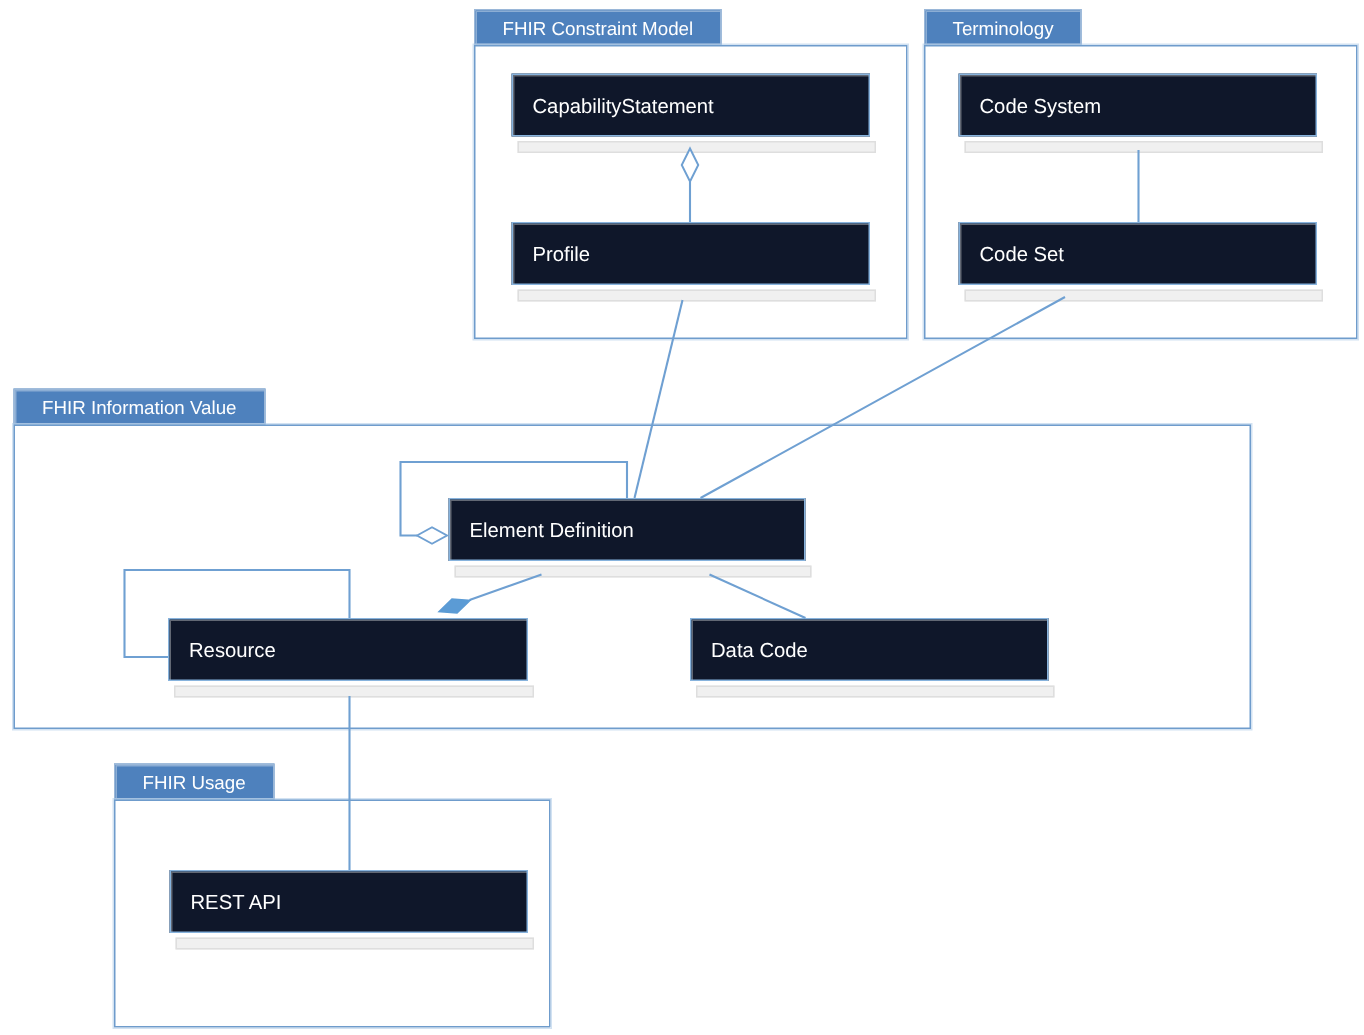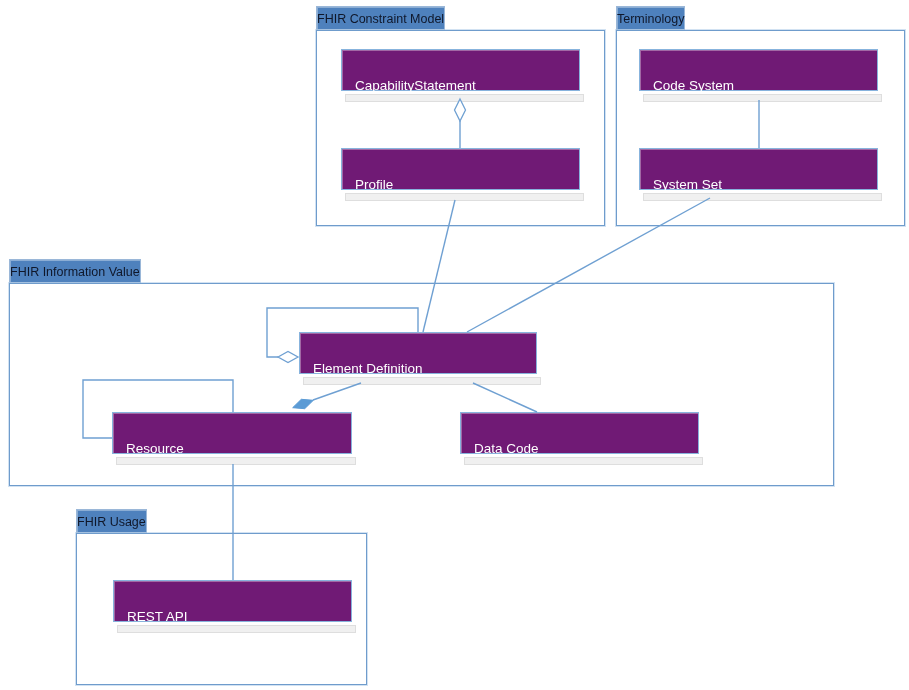--- a/index.html
+++ b/index.html
@@ -4,36 +4,36 @@
 <style>
   html,body{margin:0;padding:0;background:#ffffff;}
   #canvas{
     position:relative;width:909px;height:690px;background:#ffffff;
     font-family:"Liberation Sans", sans-serif;overflow:hidden;
   }
   
   .pkg{position:absolute;}
   .pkg-tab{
     position:absolute;height:24px;line-height:24px;
-    background:#4e81bd;color:#0f172a;font-size:12.5px;
-    padding:0 0;box-sizing:border-box;white-space:nowrap;
+    background:#4e81bd;color:#ffffff;font-size:12.5px;
+    padding:0 18px;box-sizing:border-box;white-space:nowrap;
     border:1px solid #9ab7d8;
     box-shadow:inset 1px 1px 0 rgba(255,255,255,.35);
   }
   .pkg-body{
     position:absolute;background:transparent;
     border:1px solid #6f9ccc;
     box-shadow:0 0 0 1px rgba(173,203,231,.55);
   }
   
   .cls{position:absolute;}
   .cls-body{
     position:absolute;left:0;top:0;width:100%;height:42px;line-height:42px;
-    background:#701a75;color:#ffffff;font-size:13.5px;
-    padding:15px 13px;box-sizing:border-box;white-space:nowrap;
+    background:#0f172a;color:#ffffff;font-size:13.5px;
+    padding:0 13px;box-sizing:border-box;white-space:nowrap;
     border:1px solid #87b3dd;
     box-shadow:inset 1px 1px 0 rgba(255,255,255,.35);
   }
   .cls-shadow{
     position:absolute;left:4px;top:45px;width:100%;height:8px;
     background:#f0f0f0;border:1px solid #dedede;box-sizing:border-box;
   }
   
   #wires{position:absolute;left:0;top:0;pointer-events:none;}
   #wires path, #wires polyline{fill:none;stroke:#6fa0d2;stroke-width:1.4;}
@@ -74,21 +74,21 @@
     <div class="cls-body">Profile</div>
     <div class="cls-shadow"></div>
   </div>
 
   <div class="cls" style="left:639px;top:49px;width:239px;">
     <div class="cls-body">Code System</div>
     <div class="cls-shadow"></div>
   </div>
 
   <div class="cls" style="left:639px;top:148px;width:239px;">
-    <div class="cls-body">System Set</div>
+    <div class="cls-body">Code Set</div>
     <div class="cls-shadow"></div>
   </div>
 
   <div class="cls" style="left:299px;top:332px;width:238px;">
     <div class="cls-body">Element Definition</div>
     <div class="cls-shadow"></div>
   </div>
 
   <div class="cls" style="left:112px;top:412px;width:240px;">
     <div class="cls-body">Resource</div>

